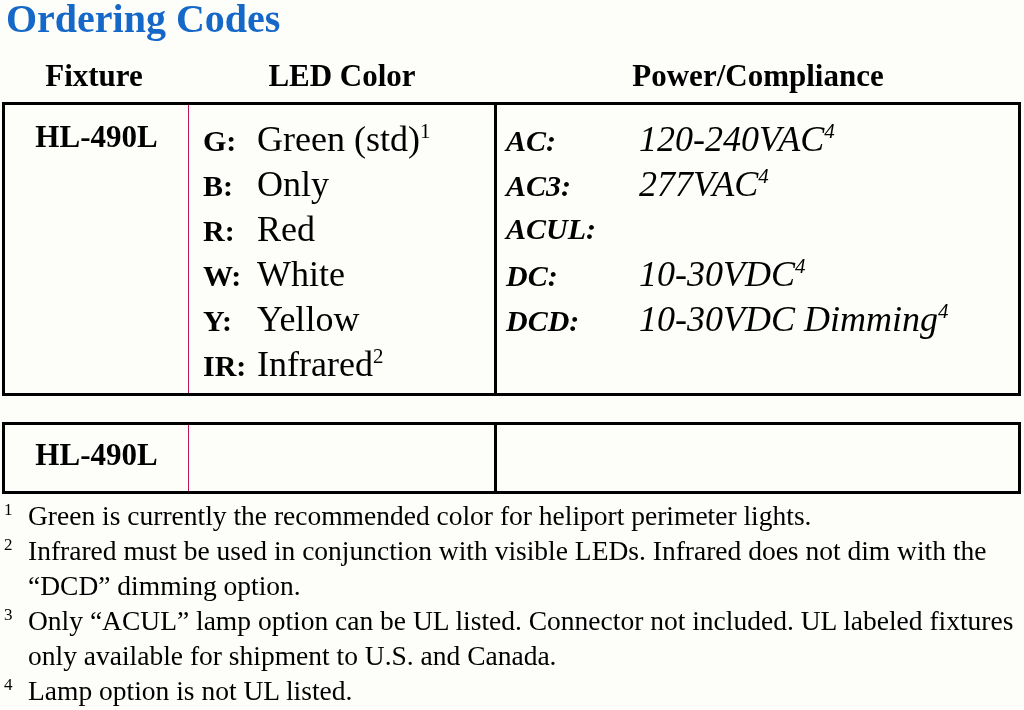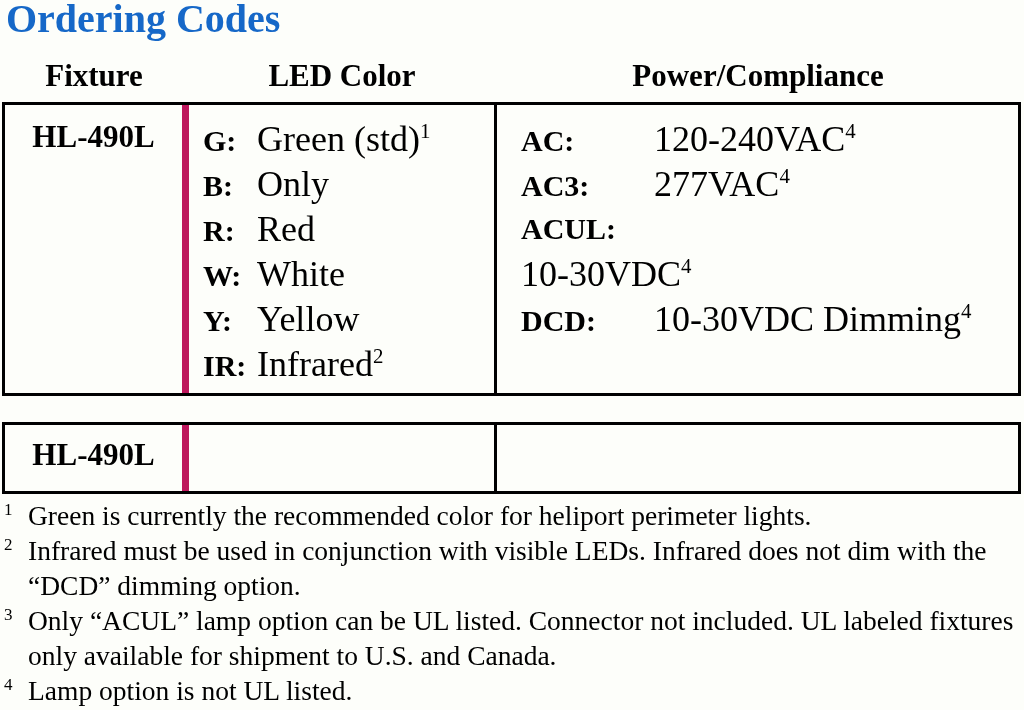--- a/index.html
+++ b/index.html
@@ -75,21 +75,21 @@
     left: 2px;
     top: 422px;
     width: 1019px;
     height: 72px;
   }
   .cell {
     box-sizing: border-box;
     position: relative;
     overflow: hidden;
   }
-  .cell-fixture { width: 184px; flex: 0 0 184px; border-right: 7px solid #be185d; }
+  .cell-fixture { width: 184px; flex: 0 0 184px; border-right: 1px solid #be185d; }
   .cell-led     { width: 308px; flex: 0 0 308px; border-right: 3px solid #000; }
   .cell-power   { flex: 1 1 auto; }
 
   
   .fixture-label {
     position: absolute;
     left: 0;
     right: 0;
     top: 14px;
     text-align: center;
@@ -126,21 +126,21 @@
     font-size: 36px;
     line-height: 42px;
     flex: 0 0 auto;
   }
   
   .led-list .opt-row { padding-left: 14px; }
   .led-list .opt-code { width: 54px; }
   .led-list .opt-val  { }
 
   
-  .pwr-list .opt-row { padding-left: 24px; }
+  .pwr-list .opt-row { padding-left: 9px; font-style: italic; }
   .pwr-list .opt-code { width: 133px; }
   .pwr-list .opt-val  { }
 
   sup {
     font-size: 0.58em;
     vertical-align: super;
     line-height: 0;
   }
 
   
@@ -224,20 +224,21 @@
             <span class="opt-val">120-240VAC<sup>4</sup></span>
           </div>
           <div class="opt-row">
             <span class="opt-code">AC3:</span>
             <span class="opt-val">277VAC<sup>4</sup></span>
           </div>
           <div class="opt-row">
             <span class="opt-code">ACUL:</span>
           </div>
           <div class="opt-row">
+            <span class="opt-code">DC:</span>
             <span class="opt-val">10-30VDC<sup>4</sup></span>
           </div>
           <div class="opt-row">
             <span class="opt-code">DCD:</span>
             <span class="opt-val">10-30VDC Dimming<sup>4</sup></span>
           </div>
         </div>
     </div>
 
   </div>

